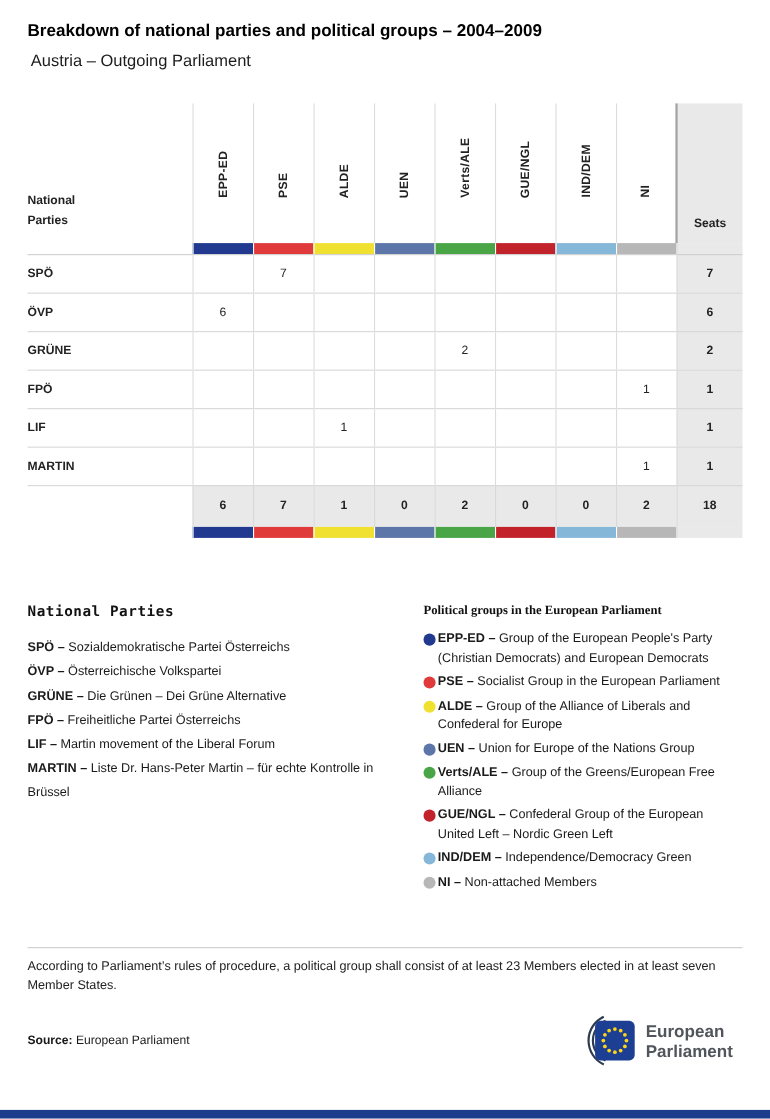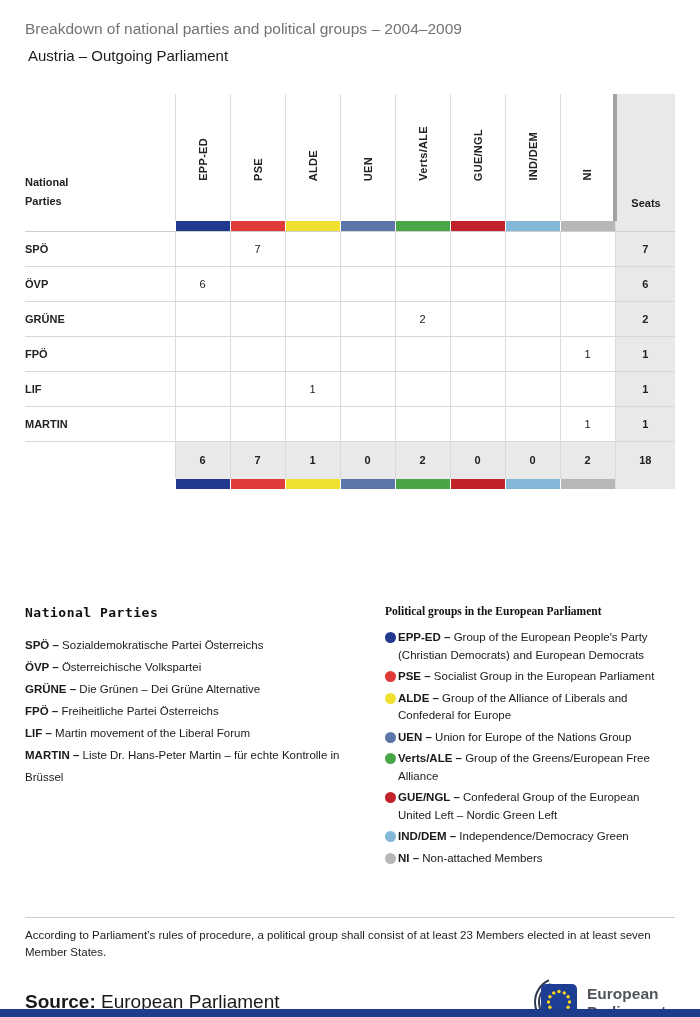--- a/index.html
+++ b/index.html
@@ -3,67 +3,67 @@
 <meta charset="utf-8">
 <style>
   * { margin:0; padding:0; box-sizing:border-box; }
   html,body { background:#ffffff; }
   body {
     width:700px; height:1017px; position:relative; overflow:hidden;
     font-family:"Liberation Sans", sans-serif; color:#1a1a1a;
   }
   .page { padding:20px 25px 0 25px; }
 
-  .title { font-size:15.5px; font-weight:normal; color:#737373; }
+  .title { font-size:15.5px; font-weight:bold; color:#000000; }
   .subtitle { font-size:15px; margin-top:9px; margin-left:3px; color:#1c1c1c; }
 
   
   table { border-collapse:collapse; table-layout:fixed; width:650px; margin-top:30px; }
   td { padding:0; font-size:11px; color:#222; }
   col.c-party { width:150px; }
   col.c-grp   { width:55px; }
   col.c-seats { width:60px; }
 
   .colhead { vertical-align:bottom; text-align:center; height:127px; padding-bottom:38px; border-left:1px solid #dcdcdc; }
   .vert { writing-mode:vertical-rl; transform:rotate(180deg); font-weight:bold; font-size:11px; letter-spacing:.3px; white-space:nowrap; display:inline-block; }
   .np-cell { vertical-align:bottom; padding-bottom:10px; font-weight:bold; line-height:1.75; }
-  .seats-head { vertical-align:bottom; text-align:center; padding-bottom:12px; font-weight:bold; border-left:4px solid #a3a3a3; }
+  .seats-head { vertical-align:bottom; text-align:center; padding-bottom:12px; font-weight:bold; border-left:2px solid #a3a3a3; }
   .seatsbg { background:#e9e9e9; }
 
   .bar-row td { height:10px; }
   .bar-row.top td { border-bottom:1px solid #cfcfcf; }
   .bar-row td.bar { border-left:1px solid #ffffff; }
   .bar-row td.seatsbg { border-left:1px solid #dcdcdc; }
 
   .data-row td { height:35px; border-bottom:1px solid #d8d8d8; border-left:1px solid #dcdcdc; text-align:center; }
   .data-row td.party { border-left:none; text-align:left; font-weight:bold; }
   .data-row td.seatsbg { font-weight:bold; }
 
   .total-row td { height:38px; background:#e9e9e9; border-left:1px solid #d9d9d9; font-weight:bold; text-align:center; }
   .total-row td.nototal { background:#ffffff; border-left:none; }
 
   
-  .legend { display:flex; gap:26px; margin-top:116px; width:650px; }
+  .legend { display:flex; gap:26px; margin-top:60px; width:650px; }
   .legend-left { flex:0 0 334px; }
   .legend-left h3 { font-family:"DejaVu Sans Mono", monospace; font-size:13px; font-weight:bold; letter-spacing:.5px; color:#111; }
   .np-items { margin-top:14px; }
   .np-item { font-size:11.5px; line-height:22px; }
   .b { font-weight:bold; }
 
   .legend-right { flex:1; }
   .legend-right h3 { font-size:11.5px; font-weight:bold; color:#111;font-family:Liberation Serif, serif; }
   .pg-item { display:flex; gap:2px; margin-top:4px; font-size:11.5px; line-height:17.5px; }
   .pg-item.first { margin-top:12px; }
   .dot { flex:0 0 11px; width:11px; height:11px; border-radius:50%; margin-top:3px; }
   .pg-text { flex:1; }
 
   
   .footnote { margin-top:50px; width:650px; border-top:1px solid #cccccc; padding-top:9px; font-size:11.5px; line-height:17px; color:#222; }
   .bottom { margin-top:18px; width:650px; display:flex; justify-content:space-between; align-items:center; }
-  .source { font-size:19px; }
+  .source { font-size:11px; }
   .logo-svg text { font-family:"Liberation Sans", sans-serif; font-size:15.5px; font-weight:600; fill:#51565c; }
   .bottombar { position:absolute; left:0; bottom:0; width:700px; height:8px; }
 </style>
 </head>
 <body>
 
 <div class="page">
 
   <div class="title">Breakdown of national parties and political groups – 2004–2009</div>
   <div class="subtitle">Austria – Outgoing Parliament</div>

